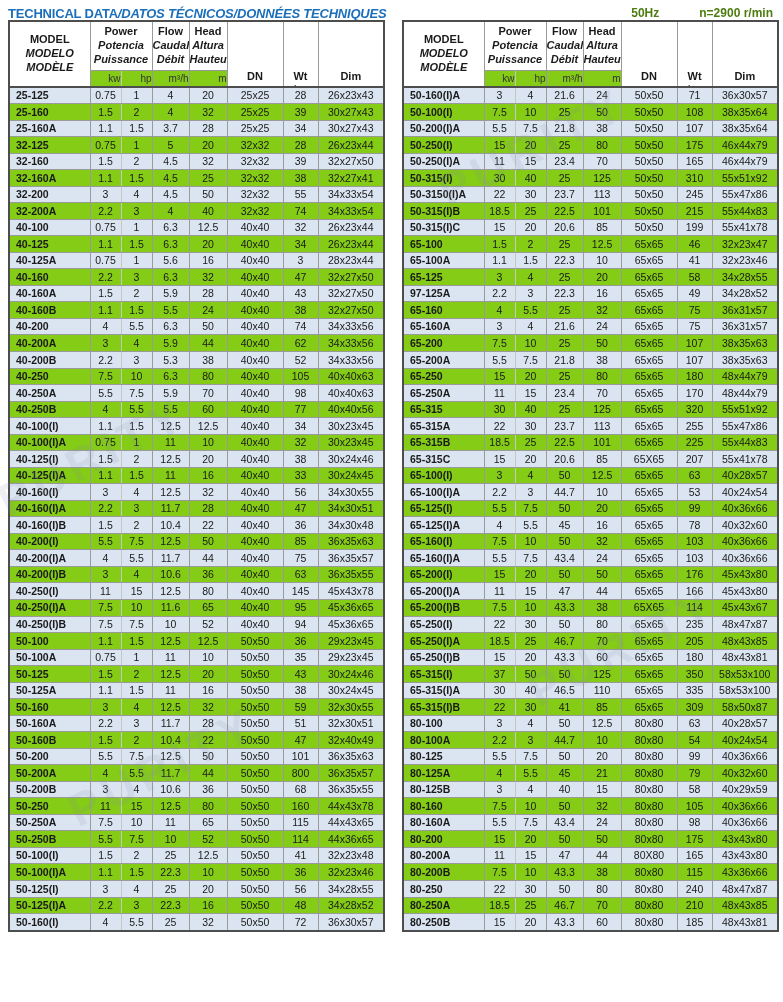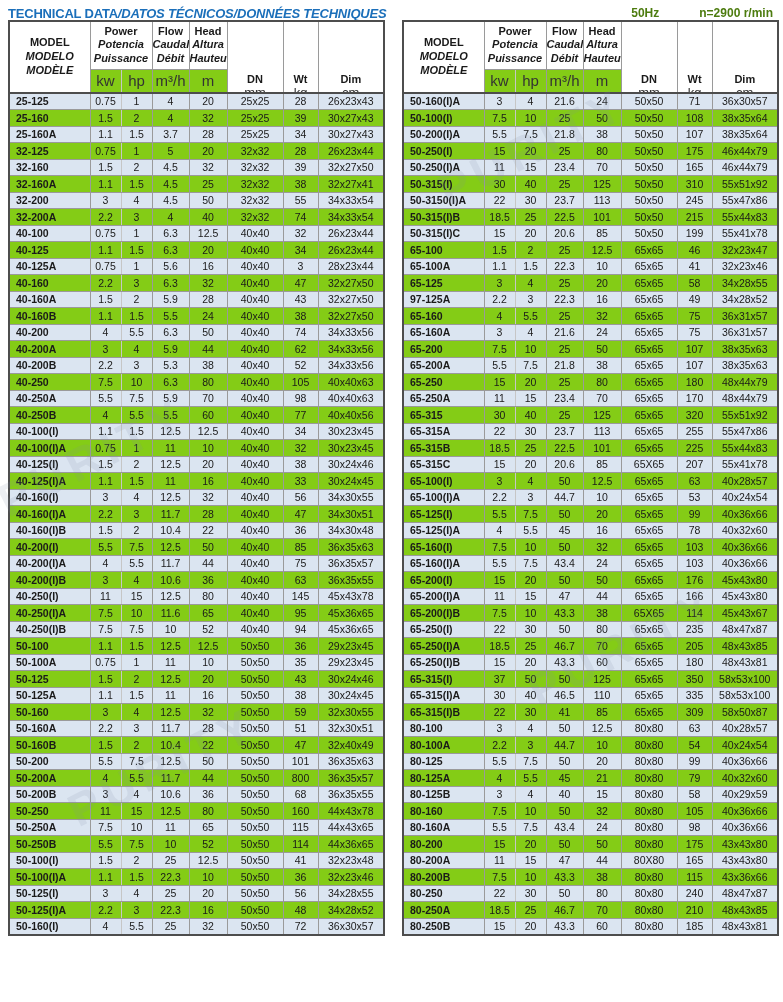--- a/index.html
+++ b/index.html
@@ -23,21 +23,21 @@
 
   table { border-collapse: collapse; width: 375px; table-layout: fixed; background: #84cc16; }
   table, .outer { border: 2px solid #4d4d4d; }
   th, td { border: 1px solid #9a9a9a; overflow: hidden; white-space: nowrap; }
   thead { border-bottom: 2px solid #4d4d4d; }
 
   thead th { background: #ffffff; font-size: 11px; font-weight: bold; text-align: center; vertical-align: middle; }
   th.h-main { height: 48px; }
   .hline { display: block; line-height: 1.25; }
   .hline.it { font-style: italic; }
-  tr.units td { height: 24px; font-size: 15px; font-weight: normal; color: #333; text-align: center; vertical-align: middle; }
+  tr.units td { height: 16px; font-size: 10px; font-weight: normal; color: #333; text-align: right; vertical-align: middle; }
   td.kw-cell, th.kw-col { border-right-color: #c6c6c6; }
 
   th.tall { vertical-align: middle; padding: 0; }
   .tall-inner { display: flex; flex-direction: column; height: 64px; }
   .tall-inner .lbl { flex: 1; display: flex; align-items: center; justify-content: center; margin-top: 48px; }
   .tall-inner .unit { font-size: 13px; font-weight: normal; color: #333; padding-bottom: 2px; line-height: 1.2; }
 
   tbody td { height: 16.5px; font-size: 10.5px; text-align: center; vertical-align: middle; line-height: 1; }
   tbody td.model { text-align: left; padding-left: 6px; font-weight: bold; font-size: 10.5px; }
   tbody tr.stripe td { background: #dbe5f1; }

